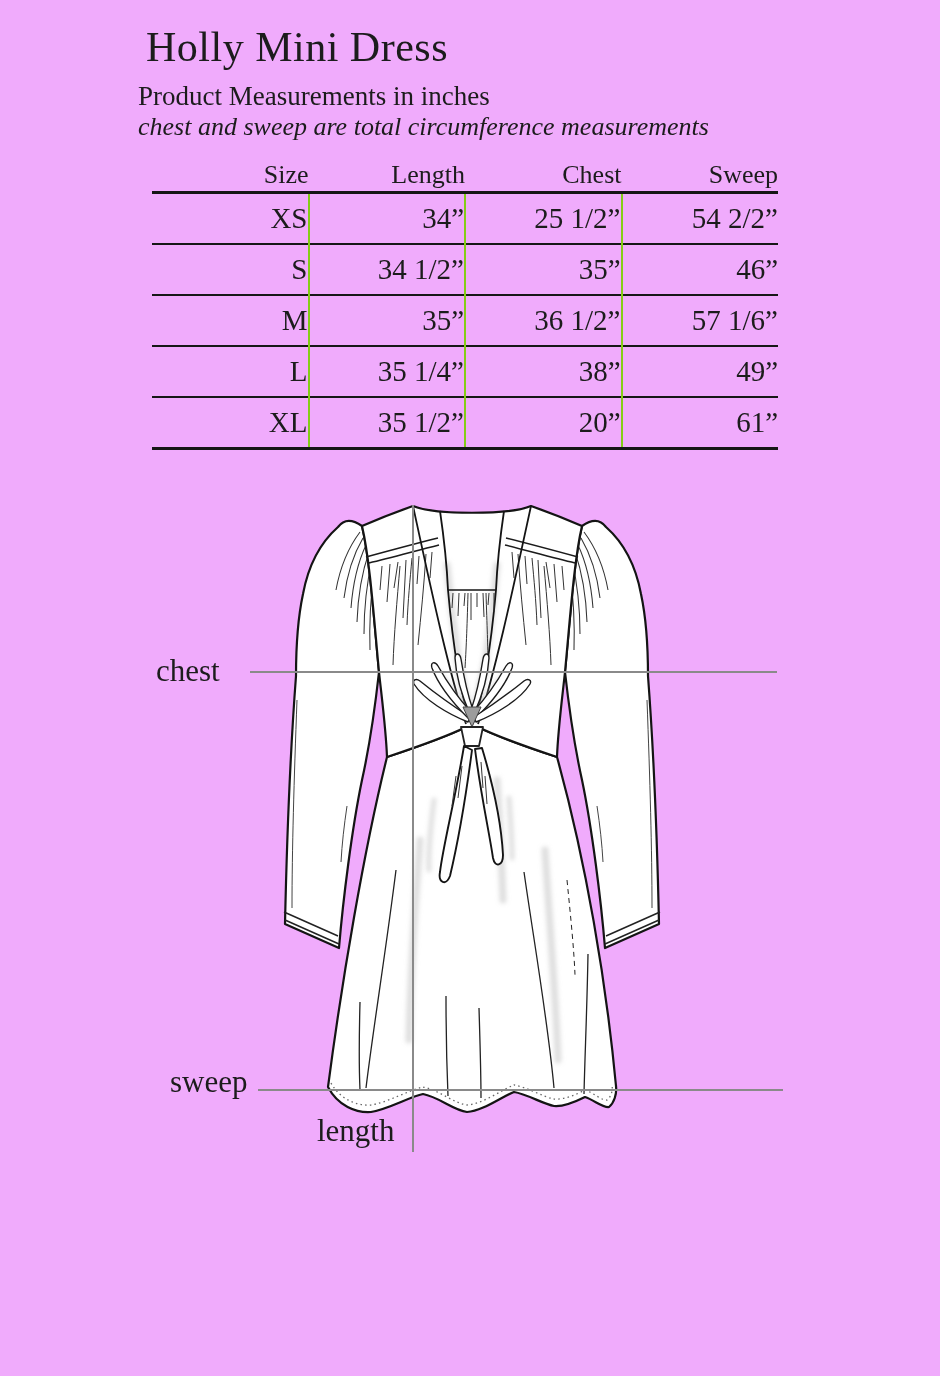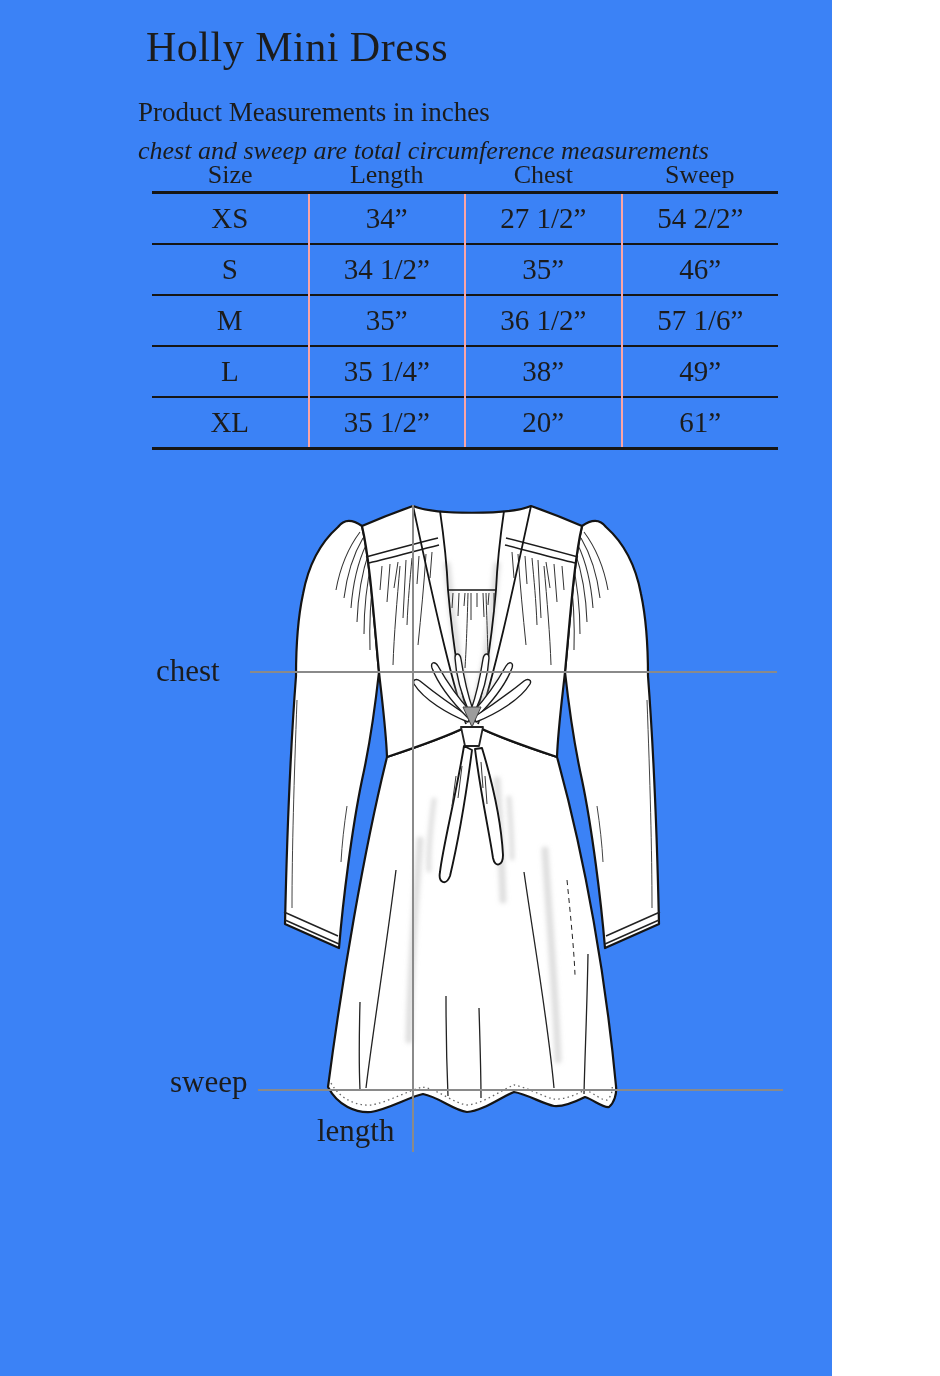--- a/index.html
+++ b/index.html
@@ -1,31 +1,31 @@
 <!DOCTYPE html>
 <html><head>
 <meta charset="utf-8">
 <style>
   html,body{margin:0;padding:0;background:#fff;}
-  #screen{position:relative;width:832px;height:1376px;background:#3b82f6;
+  #screen{position:relative;width:940px;height:1376px;background:#f0abfc;
           font-family:"Liberation Serif", serif;color:#1c1c1c;overflow:hidden;}
 
   
   .hdr{position:absolute;left:138px;top:22px;}
   .title{font-size:42px;line-height:50px;letter-spacing:.5px;padding-left:8px;font-weight:normal;margin:0;}
-  .subtitle{font-size:27px;line-height:32px;margin-top:24px;}
-  .note{font-size:26px;line-height:30px;font-style:italic;margin-top:8px;}
+  .subtitle{font-size:27px;line-height:32px;margin-top:8px;}
+  .note{font-size:26px;line-height:30px;font-style:italic;margin-top:0;}
 
   
   table.sizes{position:absolute;left:152px;top:158px;width:626px;border-collapse:collapse;
-              table-layout:fixed;text-align:center;}
+              table-layout:fixed;text-align:right;}
   table.sizes thead th{font-weight:normal;font-size:26px;height:33px;padding:0;vertical-align:middle;}
   table.sizes tbody{border-top:3px solid #161616;border-bottom:3px solid #161616;}
   table.sizes tbody td{border-top:2.5px solid #161616;height:49px;font-size:29px;padding:0;vertical-align:middle;}
-  table.sizes tbody td + td{border-left:2px solid #fca5a5;margin-top:38px;}
+  table.sizes tbody td + td{border-left:2px solid #84cc16;margin-top:38px;}
 
   
   .mlabel{position:absolute;font-size:31px;line-height:32px;}
   #chest-label{left:156px;top:655px;}
   #sweep-label{left:170px;top:1066px;}
   #length-label{left:317px;top:1115px;}
 
   svg.fig{position:absolute;left:240px;top:490px;width:560px;height:680px;}
 </style>
 </head>
@@ -45,21 +45,21 @@
         <th>Size</th>
         <th>Length</th>
         <th>Chest</th>
         <th>Sweep</th>
       </tr>
     </thead>
     <tbody>
       <tr>
         <td>XS</td>
         <td>34”</td>
-        <td>27 1/2”</td>
+        <td>25 1/2”</td>
         <td>54 2/2”</td>
       </tr>
       <tr>
         <td>S</td>
         <td>34 1/2”</td>
         <td>35”</td>
         <td>46”</td>
       </tr>
       <tr>
         <td>M</td>

